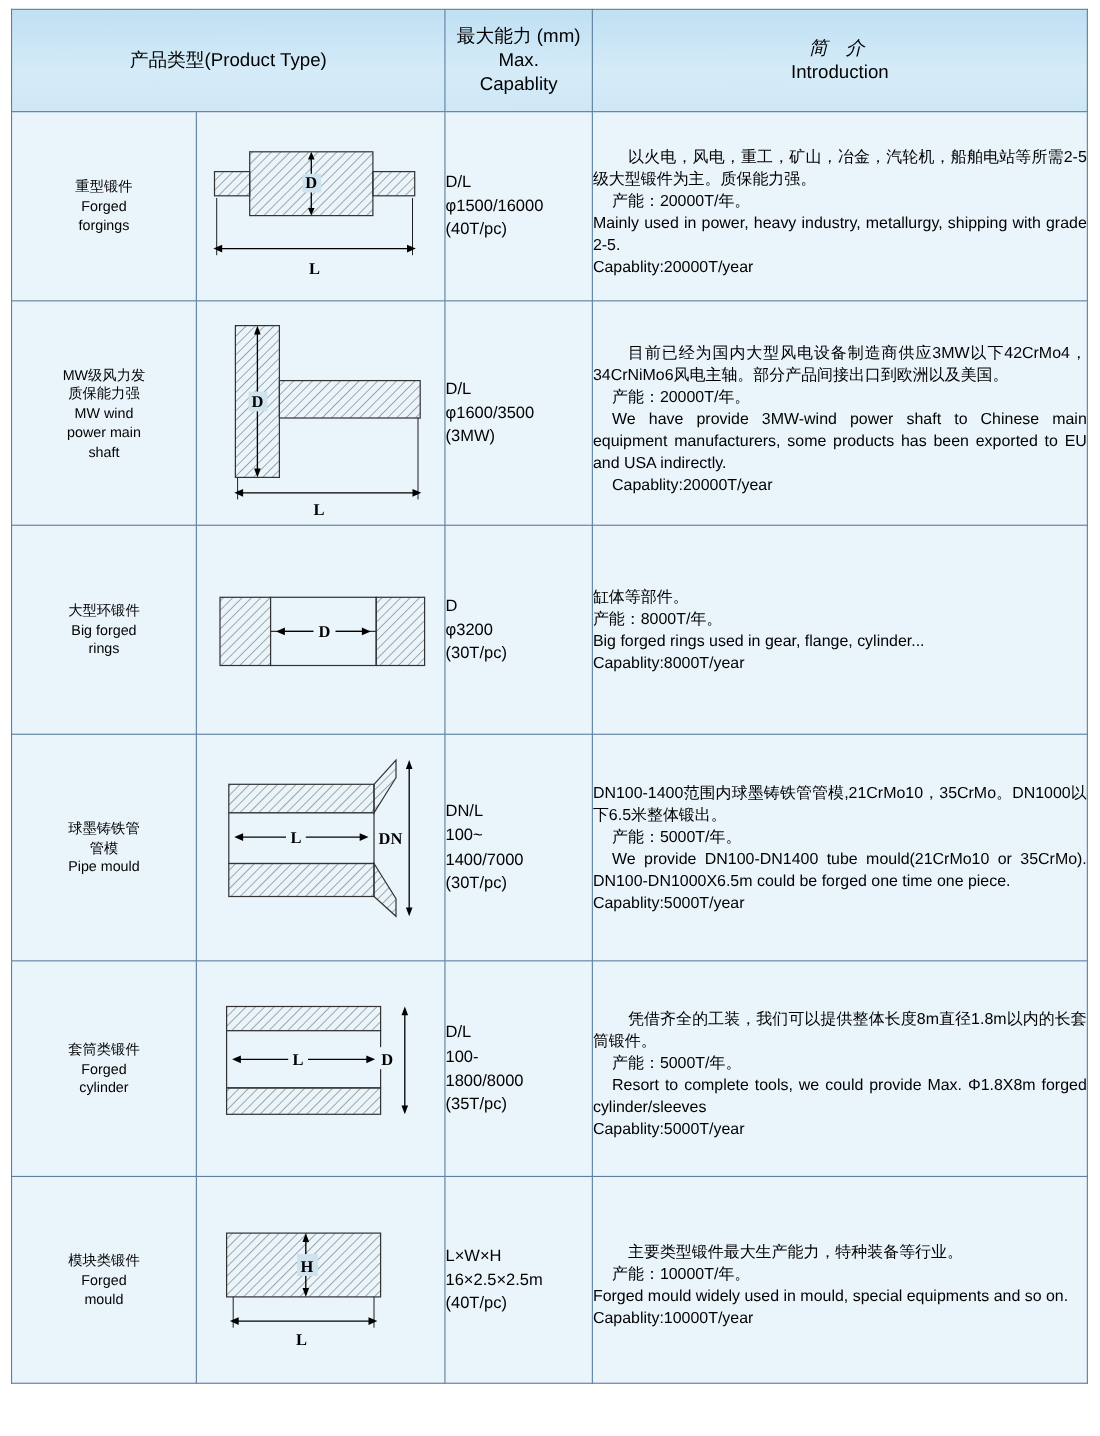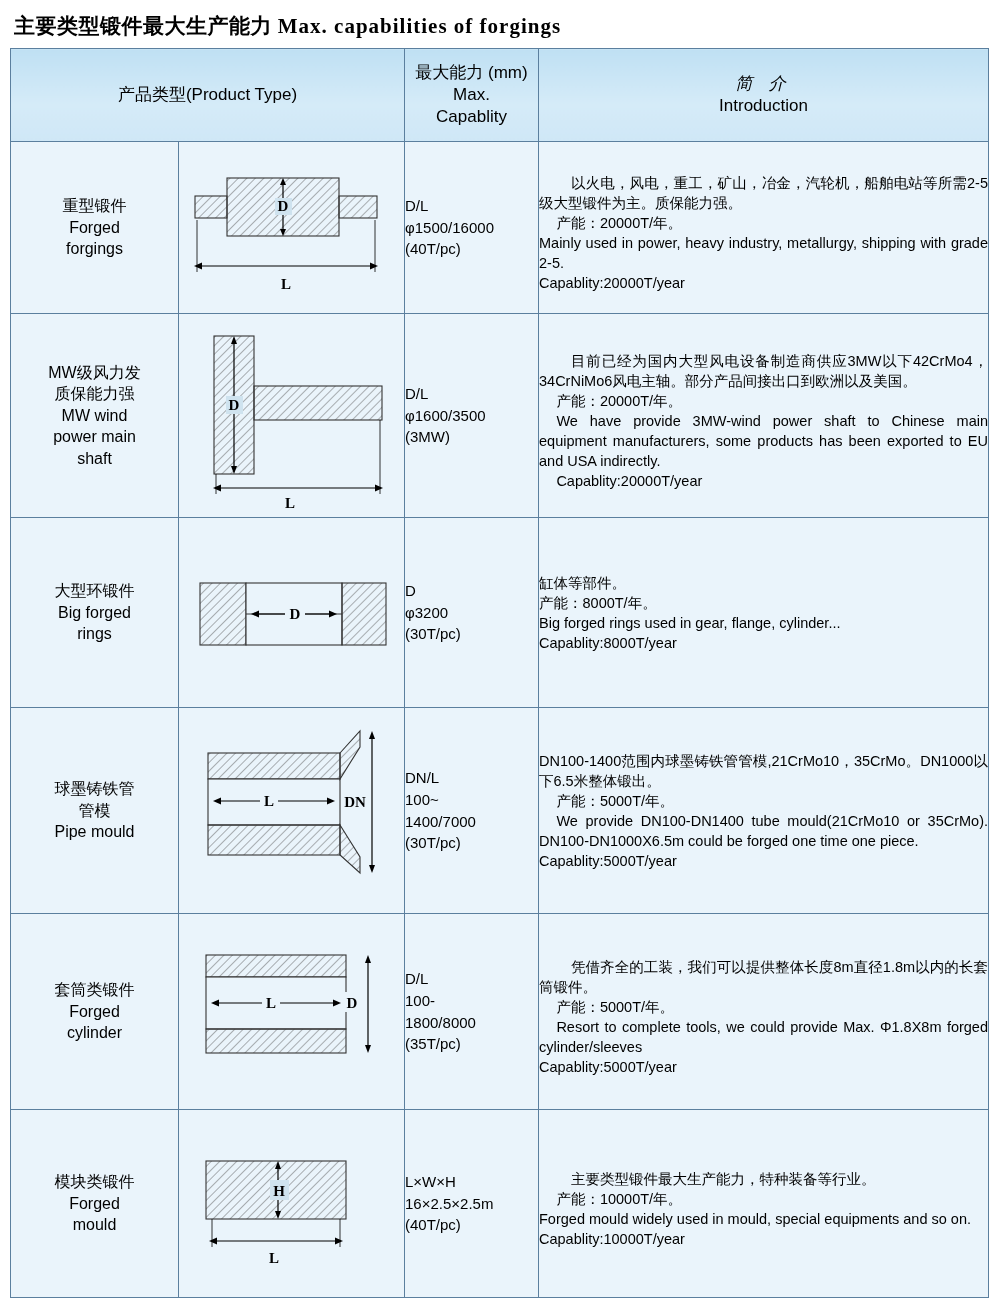--- a/index.html
+++ b/index.html
@@ -56,21 +56,21 @@
   .col-fig  { width: 226px; }
   .col-cap  { width: 134px; }
   .col-intro{ width: 450px; }
 
   .hdr-cn { display:block; }
   .hdr-en { display:block; }
   .hdr-sp { letter-spacing: 6px; font-style: italic; }
 
   td.type-cell {
     text-align: center;
-    font-size: 16px;
+    font-size: 13px;
     line-height: 1.35;
     padding: 6px 4px;
   }
   td.type-cell .cn { display:block; }
   td.type-cell .en { display:block; }
 
   td.cap-cell {
     text-align: left;
     font-size: 15px;
     line-height: 1.45;
@@ -105,24 +105,20 @@
     font-size: 15px;
     font-weight: bold;
   }
   tbody tr { height: auto; }
 </style>
 </head>
 <body>
 
 <div id="page">
 
-  <div class="page-title">
-    <span>主要类型锻件最大生产能力</span>
-    <span class="en">Max. capabilities  of  forgings</span>
-  </div>
 
   <table class="caps">
     <colgroup>
       <col class="col-type">
       <col class="col-fig">
       <col class="col-cap">
       <col class="col-intro">
     </colgroup>
     <thead>
       <tr>

